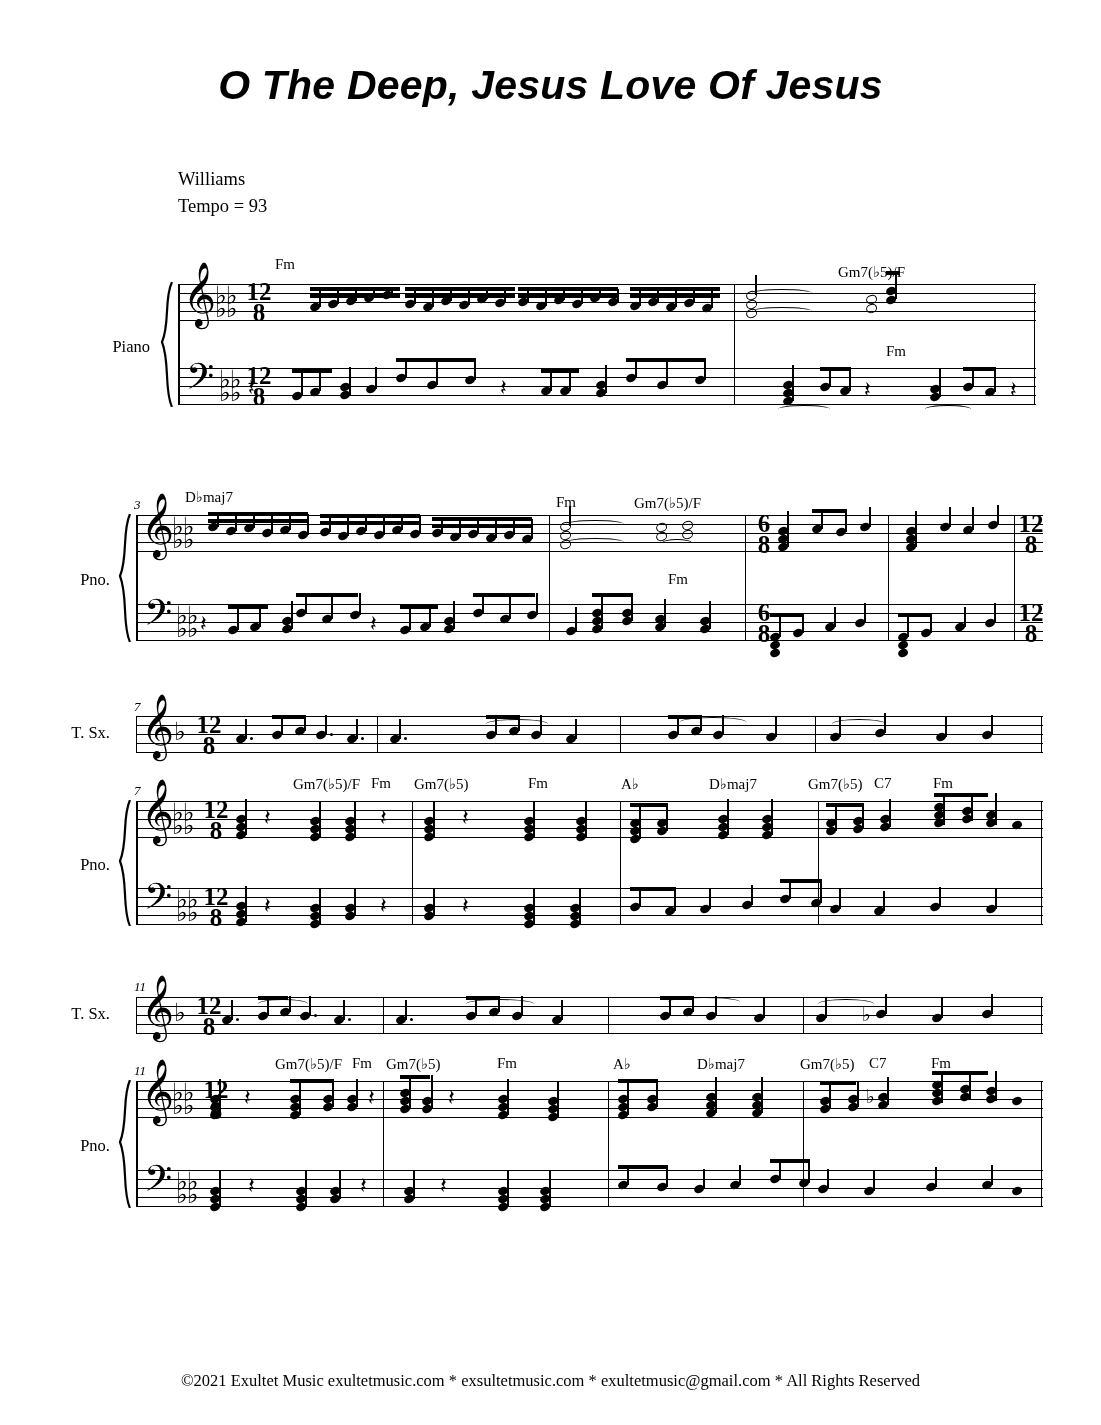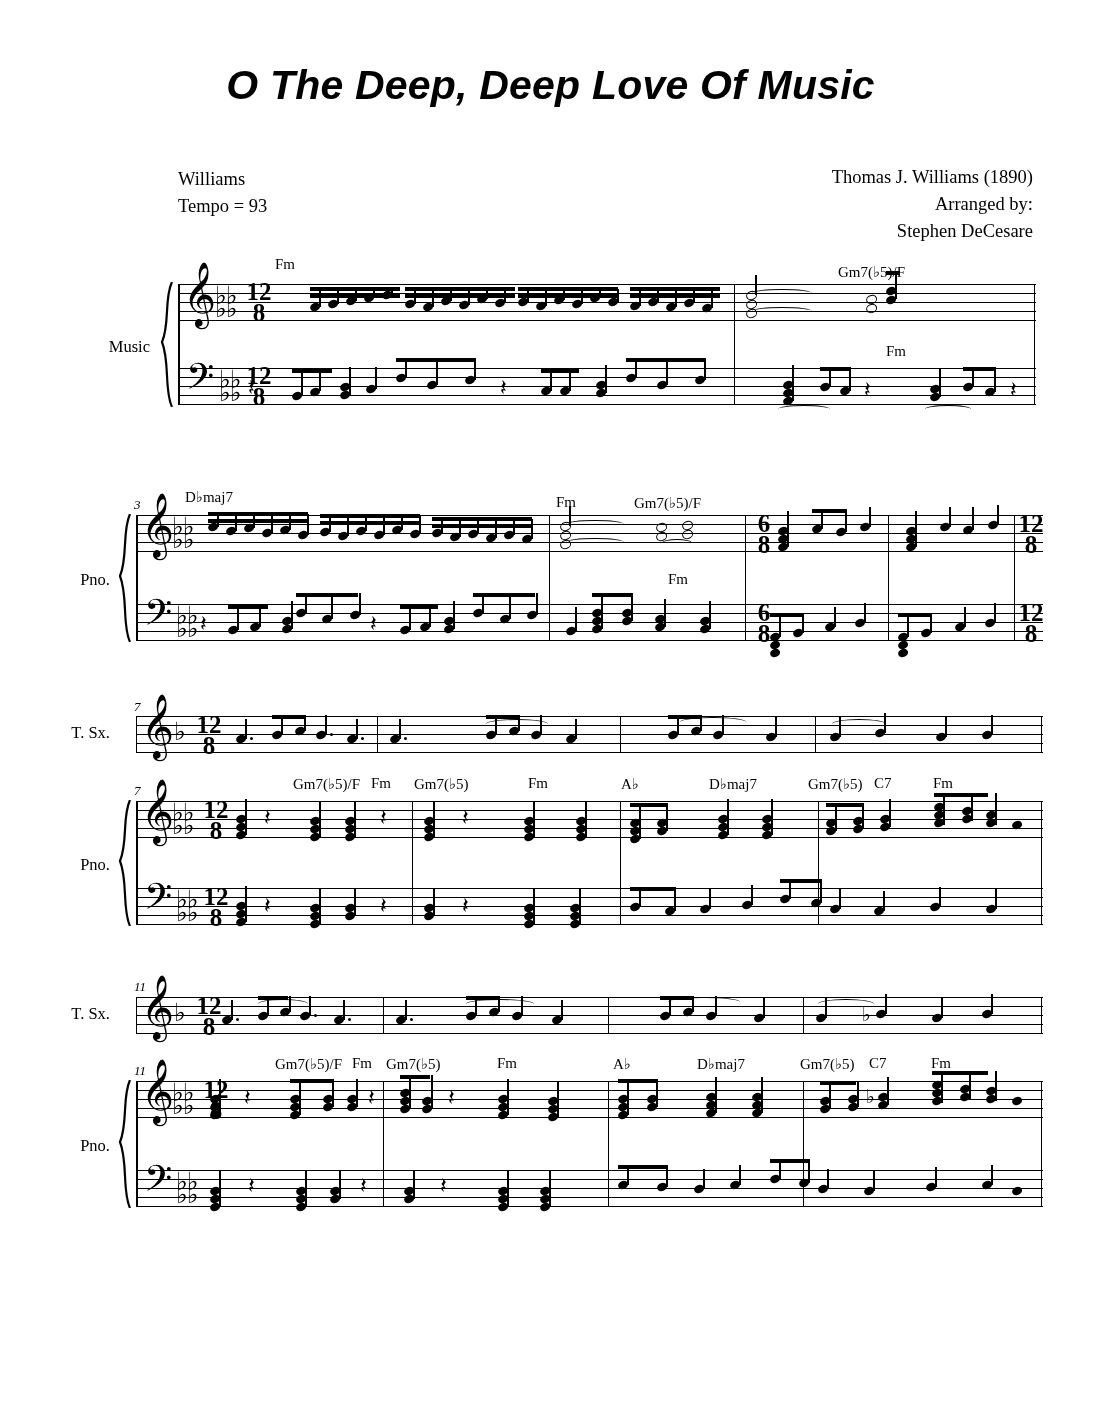--- a/index.html
+++ b/index.html
@@ -201,41 +201,36 @@
     font-family: "DejaVu Sans", sans-serif;
     font-size: 19px;
     line-height: 1;
   }
 </style>
 </head>
 <body>
 
 <div class="page">
 
-  <div class="title">O The Deep, Deep Love Of Music</div>
+  <div class="title">O The Deep, Jesus Love Of Jesus</div>
 
   <div class="tempo-block">
     <div>Williams</div>
     <div>Tempo = 93</div>
   </div>
 
-  <div class="credits-block">
-    <div>Thomas J. Williams (1890)</div>
-    <div>Arranged by:</div>
-    <div>Stephen DeCesare</div>
-  </div>
 
   <div class="system" style="left:0; top:255px; width:1101px; height:160px;">
 
     <div class="brace" style="left:158px; top:27px;">
       <svg width="16" height="125" viewBox="0 0 16 125">
         <path d="M14 0 C6 16, 12 42, 4 60 C12 80, 6 108, 14 125" fill="none" stroke="#000" stroke-width="2.2"></path>
       </svg>
     </div>
-    <div class="instr-label" style="left:70px; top:82px; width:80px;">Music</div>
+    <div class="instr-label" style="left:70px; top:82px; width:80px;">Piano</div>
 
     <div class="bracket-vert" style="left:178px; top:29px; height:121px;"></div>
 
     <div class="chord" style="left:275px; top:1px;">Fm</div>
     <div class="chord" style="left:838px; top:8px;">Gm7(♭5)/F</div>
     <div class="chord" style="left:886px; top:88px;">Fm</div>
 
     <div class="staff" style="left:178px; top:29px; width:858px; height:37px;">
       <div class="ln ln0"></div>
         <div class="ln ln1"></div>
@@ -1103,14 +1098,15 @@
       <div class="nh" style="left:864px; top:212px;"></div>
       <div class="stem" style="left:873px; top:196px; height:20px;"></div>
       <div class="nh" style="left:926px; top:208px;"></div>
       <div class="stem" style="left:935px; top:192px; height:20px;"></div>
       <div class="nh" style="left:982px; top:206px;"></div>
       <div class="stem" style="left:991px; top:190px; height:20px;"></div>
       <div class="nh" style="left:1012px; top:212px;"></div>
     </div>
   </div>
 
+  <div class="footer">©2021  Exultet Music  exultetmusic.com * exsultetmusic.com * exultetmusic@gmail.com * All Rights Reserved</div>
 
 </div>
 
 </body></html>

